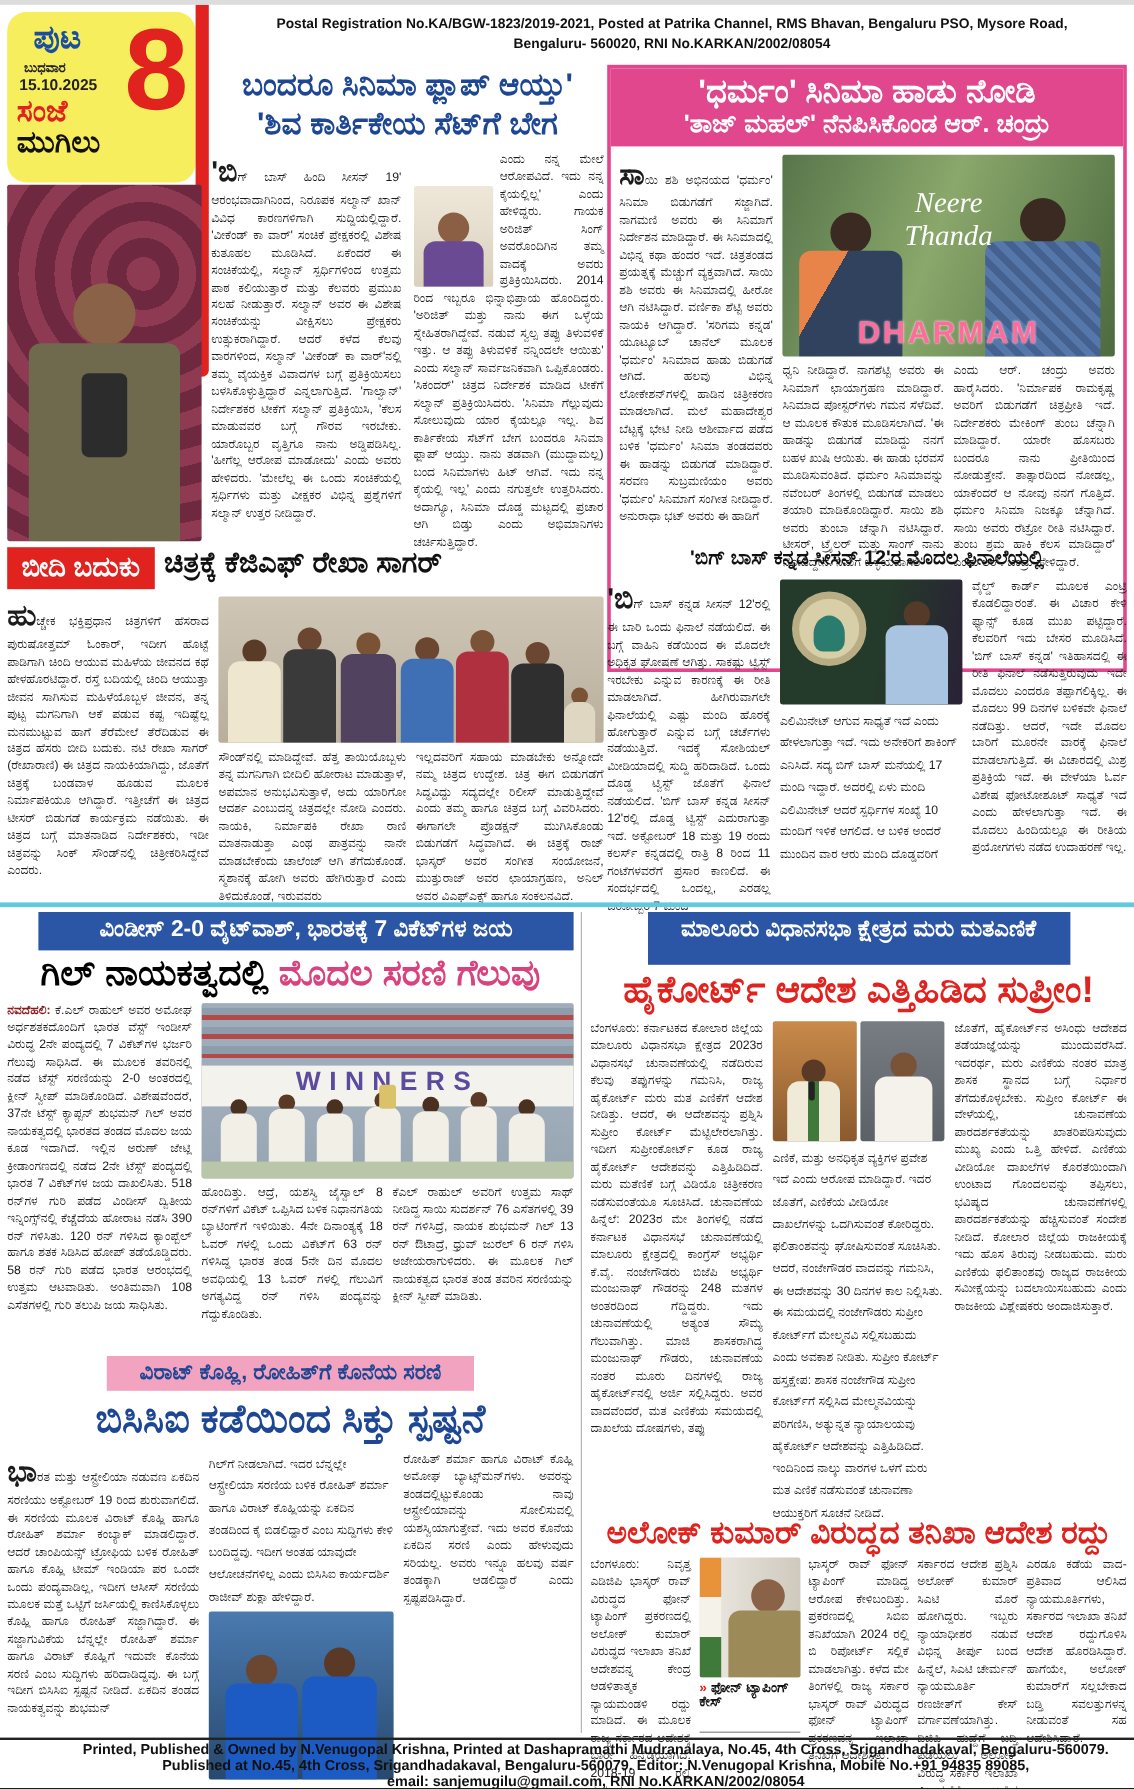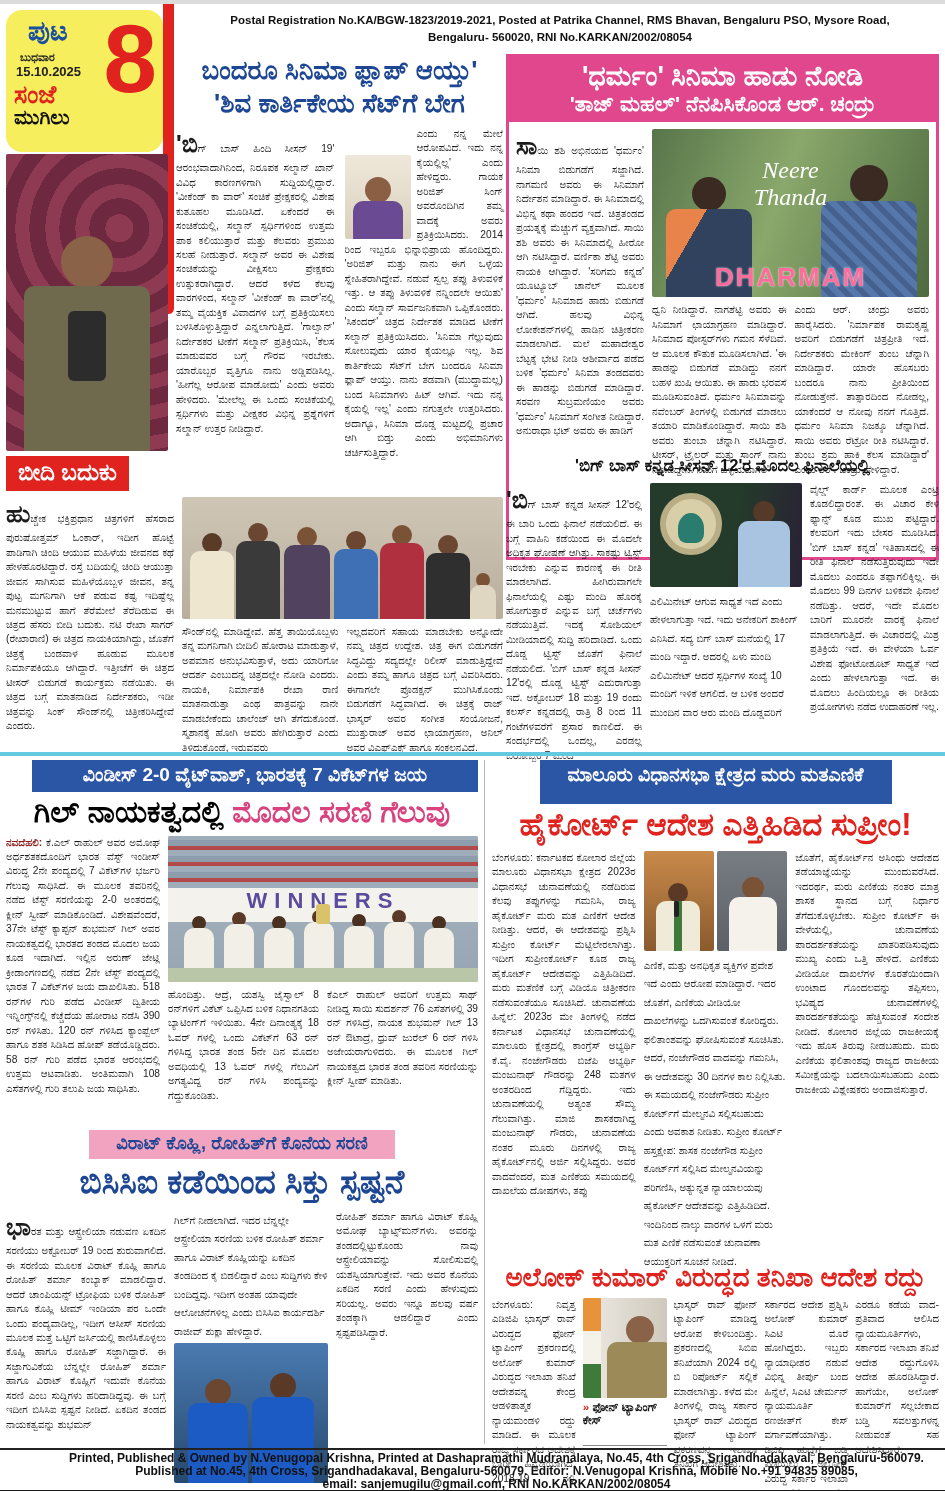--- a/index.html
+++ b/index.html
@@ -4,21 +4,21 @@
 <style>
   html,body{margin:0;padding:0;background:#dcdcdc;font-family:"Liberation Sans",sans-serif;}
   #page{position:relative;width:945px;height:1491px;background:#ffffff;margin:4px auto;overflow:hidden;}
   .abs{position:absolute;box-sizing:border-box;}
   
   #mast-box{left:6px;top:6px;width:157px;height:142px;background:#f7ee5e;border-radius:16px;padding:6px 8px;}
   #mast-page-label{color:#1a4fa0;font-size:27px;font-weight:bold;margin-left:14px;}
   #mast-day{font-size:11px;font-weight:bold;color:#222;margin-top:4px;margin-left:6px;}
   #mast-date{font-size:13px;font-weight:bold;color:#222;margin-left:2px;}
   #mast-brand1{color:#e0231e;font-size:25px;font-weight:bold;line-height:1.05;margin-top:2px;}
-  #mast-brand2{color:#111;font-size:20px;font-weight:bold;line-height:1.05;}
+  #mast-brand2{color:#111;font-size:25px;font-weight:bold;line-height:1.05;}
   #mast-number{position:absolute;right:6px;top:-4px;color:#e0231e;font-size:96px;font-weight:bold;line-height:1.1;}
   #mast-redbar{left:163px;top:0;width:11px;height:310px;background:#e0231e;border-radius:0 0 8px 8px;}
   #postal{left:182px;top:8px;width:756px;text-align:center;font-weight:bold;font-size:11.5px;line-height:1.5;color:#111;}
   
   .btxt{font-size:10.2px;line-height:1.42;text-align:justify;color:#1c1c1c;}
   .lead::first-letter{font-size:24px;font-weight:bold;}
   .ph{position:relative;overflow:hidden;border-radius:2px;background:#9a9a9a;}
   .fig{position:absolute;display:flex;flex-direction:column;align-items:center;}
   .fh{display:block;width:42%;aspect-ratio:1/1;border-radius:50%;}
   .fb{display:block;width:100%;flex:1;border-radius:10px 10px 0 0;margin-top:-2px;}
@@ -186,20 +186,21 @@
           <div class="c btxt">ಧ್ವನಿ ನೀಡಿದ್ದಾರೆ. ನಾಗಶೆಟ್ಟಿ ಅವರು ಈ ಸಿನಿಮಾಗೆ ಛಾಯಾಗ್ರಹಣ ಮಾಡಿದ್ದಾರೆ. ಸಿನಿಮಾದ ಪೋಸ್ಟರ್‌ಗಳು ಗಮನ ಸೆಳೆದಿವೆ. ಆ ಮೂಲಕ ಕೌತುಕ ಮೂಡಿಸಲಾಗಿದೆ. 'ಈ ಹಾಡನ್ನು ಬಿಡುಗಡೆ ಮಾಡಿದ್ದು ನನಗೆ ಬಹಳ ಖುಷಿ ಆಯಿತು. ಈ ಹಾಡು ಭರವಸೆ ಮೂಡಿಸುವಂತಿದೆ. ಧರ್ಮಂ ಸಿನಿಮಾವನ್ನು ನವೆಂಬರ್ ತಿಂಗಳಲ್ಲಿ ಬಿಡುಗಡೆ ಮಾಡಲು ತಯಾರಿ ಮಾಡಿಕೊಂಡಿದ್ದಾರೆ. ಸಾಯಿ ಶಶಿ ಅವರು ತುಂಬಾ ಚೆನ್ನಾಗಿ ನಟಿಸಿದ್ದಾರೆ. ಟೀಸರ್, ಟ್ರೈಲರ್ ಮತ್ತು ಸಾಂಗ್ ನಾನು ನೋಡಿದ್ದೇನೆ. ನಿಮಗೆ ಒಳ್ಳೆಯದಾಗಲಿ'</div>
           <div class="c btxt">ಎಂದು ಆರ್. ಚಂದ್ರು ಅವರು ಹಾರೈಸಿದರು. 'ನಿರ್ಮಾಪಕ ರಾಮಕೃಷ್ಣ ಅವರಿಗೆ ಬಿಡುಗಡೆಗೆ ಚಿತ್ರಪ್ರೀತಿ ಇದೆ. ನಿರ್ದೇಶಕರು ಮೇಕಿಂಗ್ ತುಂಬ ಚೆನ್ನಾಗಿ ಮಾಡಿದ್ದಾರೆ. ಯಾರೇ ಹೊಸಬರು ಬಂದರೂ ನಾನು ಪ್ರೀತಿಯಿಂದ ನೋಡುತ್ತೇನೆ. ತಾತ್ಸಾರದಿಂದ ನೋಡಲ್ಲ, ಯಾಕೆಂದರೆ ಆ ನೋವು ನನಗೆ ಗೊತ್ತಿದೆ. ಧರ್ಮಂ ಸಿನಿಮಾ ನಿಜಕ್ಕೂ ಚೆನ್ನಾಗಿದೆ. ಸಾಯಿ ಅವರು ರೆಟ್ರೋ ರೀತಿ ನಟಿಸಿದ್ದಾರೆ. ತುಂಬ ಶ್ರಮ ಹಾಕಿ ಕೆಲಸ ಮಾಡಿದ್ದಾರೆ' ಎಂದು ಆರ್. ಚಂದ್ರು ಹೇಳಿದ್ದಾರೆ.</div>
         </div>
       </div>
     </div>
   </div>
 
   <div class="abs" id="a3">
     <div id="a3-hrow">
       <span id="a3-badge">ಬೀದಿ ಬದುಕು</span>
+      <span id="a3-rest">ಚಿತ್ರಕ್ಕೆ ಕೆಜಿಎಫ್ ರೇಖಾ ಸಾಗರ್</span>
     </div>
     <div id="a3-body">
       <div id="a3-left" class="btxt lead">ಹುಚ್ಚೇಕ ಭಕ್ತಿಪ್ರಧಾನ ಚಿತ್ರಗಳಿಗೆ ಹೆಸರಾದ ಪುರುಷೋತ್ತಮ್ ಓಂಕಾರ್, ಇದೀಗ ಹೊಟ್ಟೆ ಪಾಡಿಗಾಗಿ ಚಿಂದಿ ಆಯುವ ಮಹಿಳೆಯ ಜೀವನದ ಕಥೆ ಹೇಳಹೊರಟಿದ್ದಾರೆ. ರಸ್ತೆ ಬದಿಯಲ್ಲಿ ಚಿಂದಿ ಆಯುತ್ತಾ ಜೀವನ ಸಾಗಿಸುವ ಮಹಿಳೆಯೊಬ್ಬಳ ಜೀವನ, ತನ್ನ ಪುಟ್ಟ ಮಗನಿಗಾಗಿ ಆಕೆ ಪಡುವ ಕಷ್ಟ ಇದಿಷ್ಟೆಲ್ಲ ಮನಮುಟ್ಟುವ ಹಾಗೆ ತೆರೆಮೇಲೆ ತೆರೆದಿಡುವ ಈ ಚಿತ್ರದ ಹೆಸರು ಬೀದಿ ಬದುಕು. ನಟಿ ರೇಖಾ ಸಾಗರ್ (ರೇಖಾರಾಣಿ) ಈ ಚಿತ್ರದ ನಾಯಕಿಯಾಗಿದ್ದು, ಜೊತೆಗೆ ಚಿತ್ರಕ್ಕೆ ಬಂಡವಾಳ ಹೂಡುವ ಮೂಲಕ ನಿರ್ಮಾಪಕಿಯೂ ಆಗಿದ್ದಾರೆ. ಇತ್ತೀಚೆಗೆ ಈ ಚಿತ್ರದ ಟೀಸರ್ ಬಿಡುಗಡೆ ಕಾರ್ಯಕ್ರಮ ನಡೆಯಿತು. ಈ ಚಿತ್ರದ ಬಗ್ಗೆ ಮಾತನಾಡಿದ ನಿರ್ದೇಶಕರು, ಇಡೀ ಚಿತ್ರವನ್ನು ಸಿಂಕ್ ಸೌಂಡ್‌ನಲ್ಲಿ ಚಿತ್ರೀಕರಿಸಿದ್ದೇವೆ ಎಂದರು.</div>
       <div id="a3-right">
         <div class="ph" id="photo-group">
           <div class="fig" style="left:8px;bottom:0;width:44px;height:86px;">
               <i class="fh" style="background:#5a3b28;width:20px;"></i>
               <i class="fb" style="background:#efe6cf;"></i>
             </div>
           <div class="fig" style="left:54px;bottom:0;width:44px;height:96px;">

